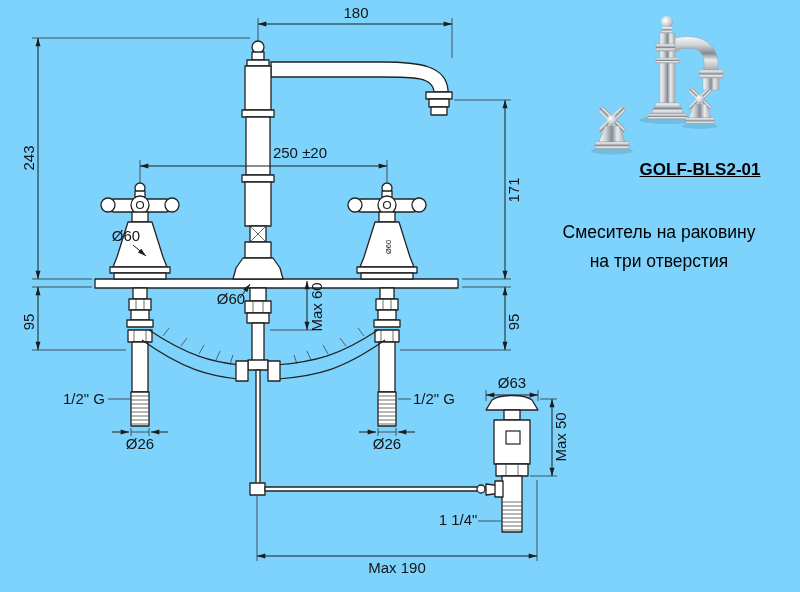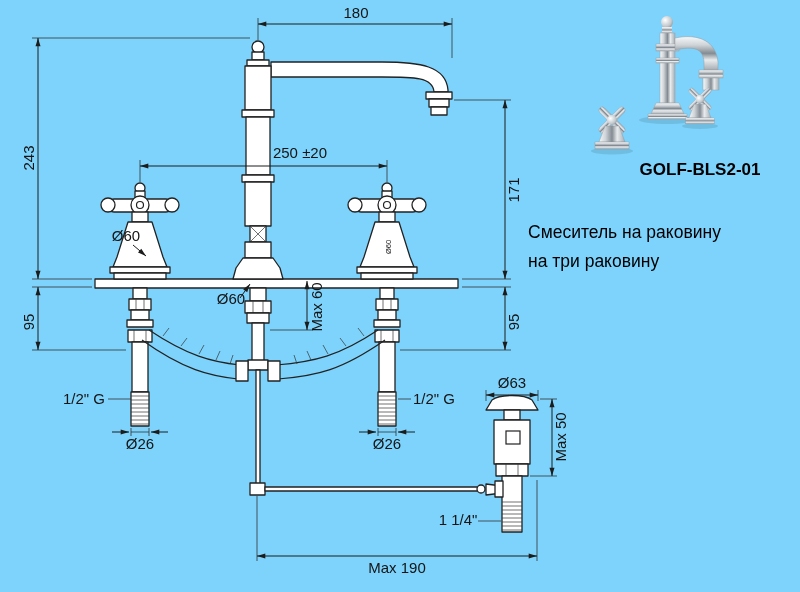--- a/index.html
+++ b/index.html
@@ -9,22 +9,22 @@
   
   .o{fill:#ffffff;stroke:#222222;stroke-width:1.3;stroke-linejoin:round;}
   .ln{fill:none;stroke:#222222;stroke-width:1.2;}
   .h{fill:none;stroke:#333333;stroke-width:0.7;}
   .d{fill:none;stroke:#1c1c1c;stroke-width:1;}
   .e{fill:none;stroke:#333333;stroke-width:0.8;}
   text.dim{font-family:"Liberation Sans",sans-serif;font-size:15px;fill:#141414;}
   text.dim-sm{font-family:"Liberation Sans",sans-serif;font-size:7.5px;fill:#141414;}
   
   .product-code{position:absolute;left:600px;top:160px;width:200px;text-align:center;
-                font-size:17px;font-weight:bold;color:#000;}
-  .product-desc{position:absolute;left:528px;top:218px;width:262px;text-align:left;
+                font-size:17px;font-weight:bold;color:#000;text-decoration:underline;}
+  .product-desc{position:absolute;left:528px;top:218px;width:262px;text-align:center;
                 font-size:17.5px;color:#000;line-height:29px;}
 </style>
 </head>
 <body>
 
 <div class="stage">
 <svg width="800" height="592" viewBox="0 0 800 592">
   <defs>
     <marker id="arw" viewBox="0 0 12 8" refX="11" refY="4" markerWidth="10" markerHeight="7" orient="auto-start-reverse">
       <path d="M1 1 L11 4 L1 7 Z" fill="#1c1c1c"></path>
@@ -276,15 +276,15 @@
       <circle cx="0" cy="-8" r="5" fill="url(#cr)"></circle>
       <path d="M-13 14 L13 14 L7 -2 L-7 -2 Z" fill="url(#cv)" stroke="#8b9196" stroke-width="0.4"></path>
       <rect x="-17" y="14" width="34" height="7" fill="url(#ch)" stroke="#8b9196" stroke-width="0.4"></rect>
     </g>
   </g>
 </svg>
 
 <div class="product-code">GOLF-BLS2-01</div>
 <div class="product-desc">
   <div>Смеситель на раковину</div>
-  <div>на три раковину</div>
+  <div>на три отверстия</div>
 </div>
 </div>
 
 </body></html>

